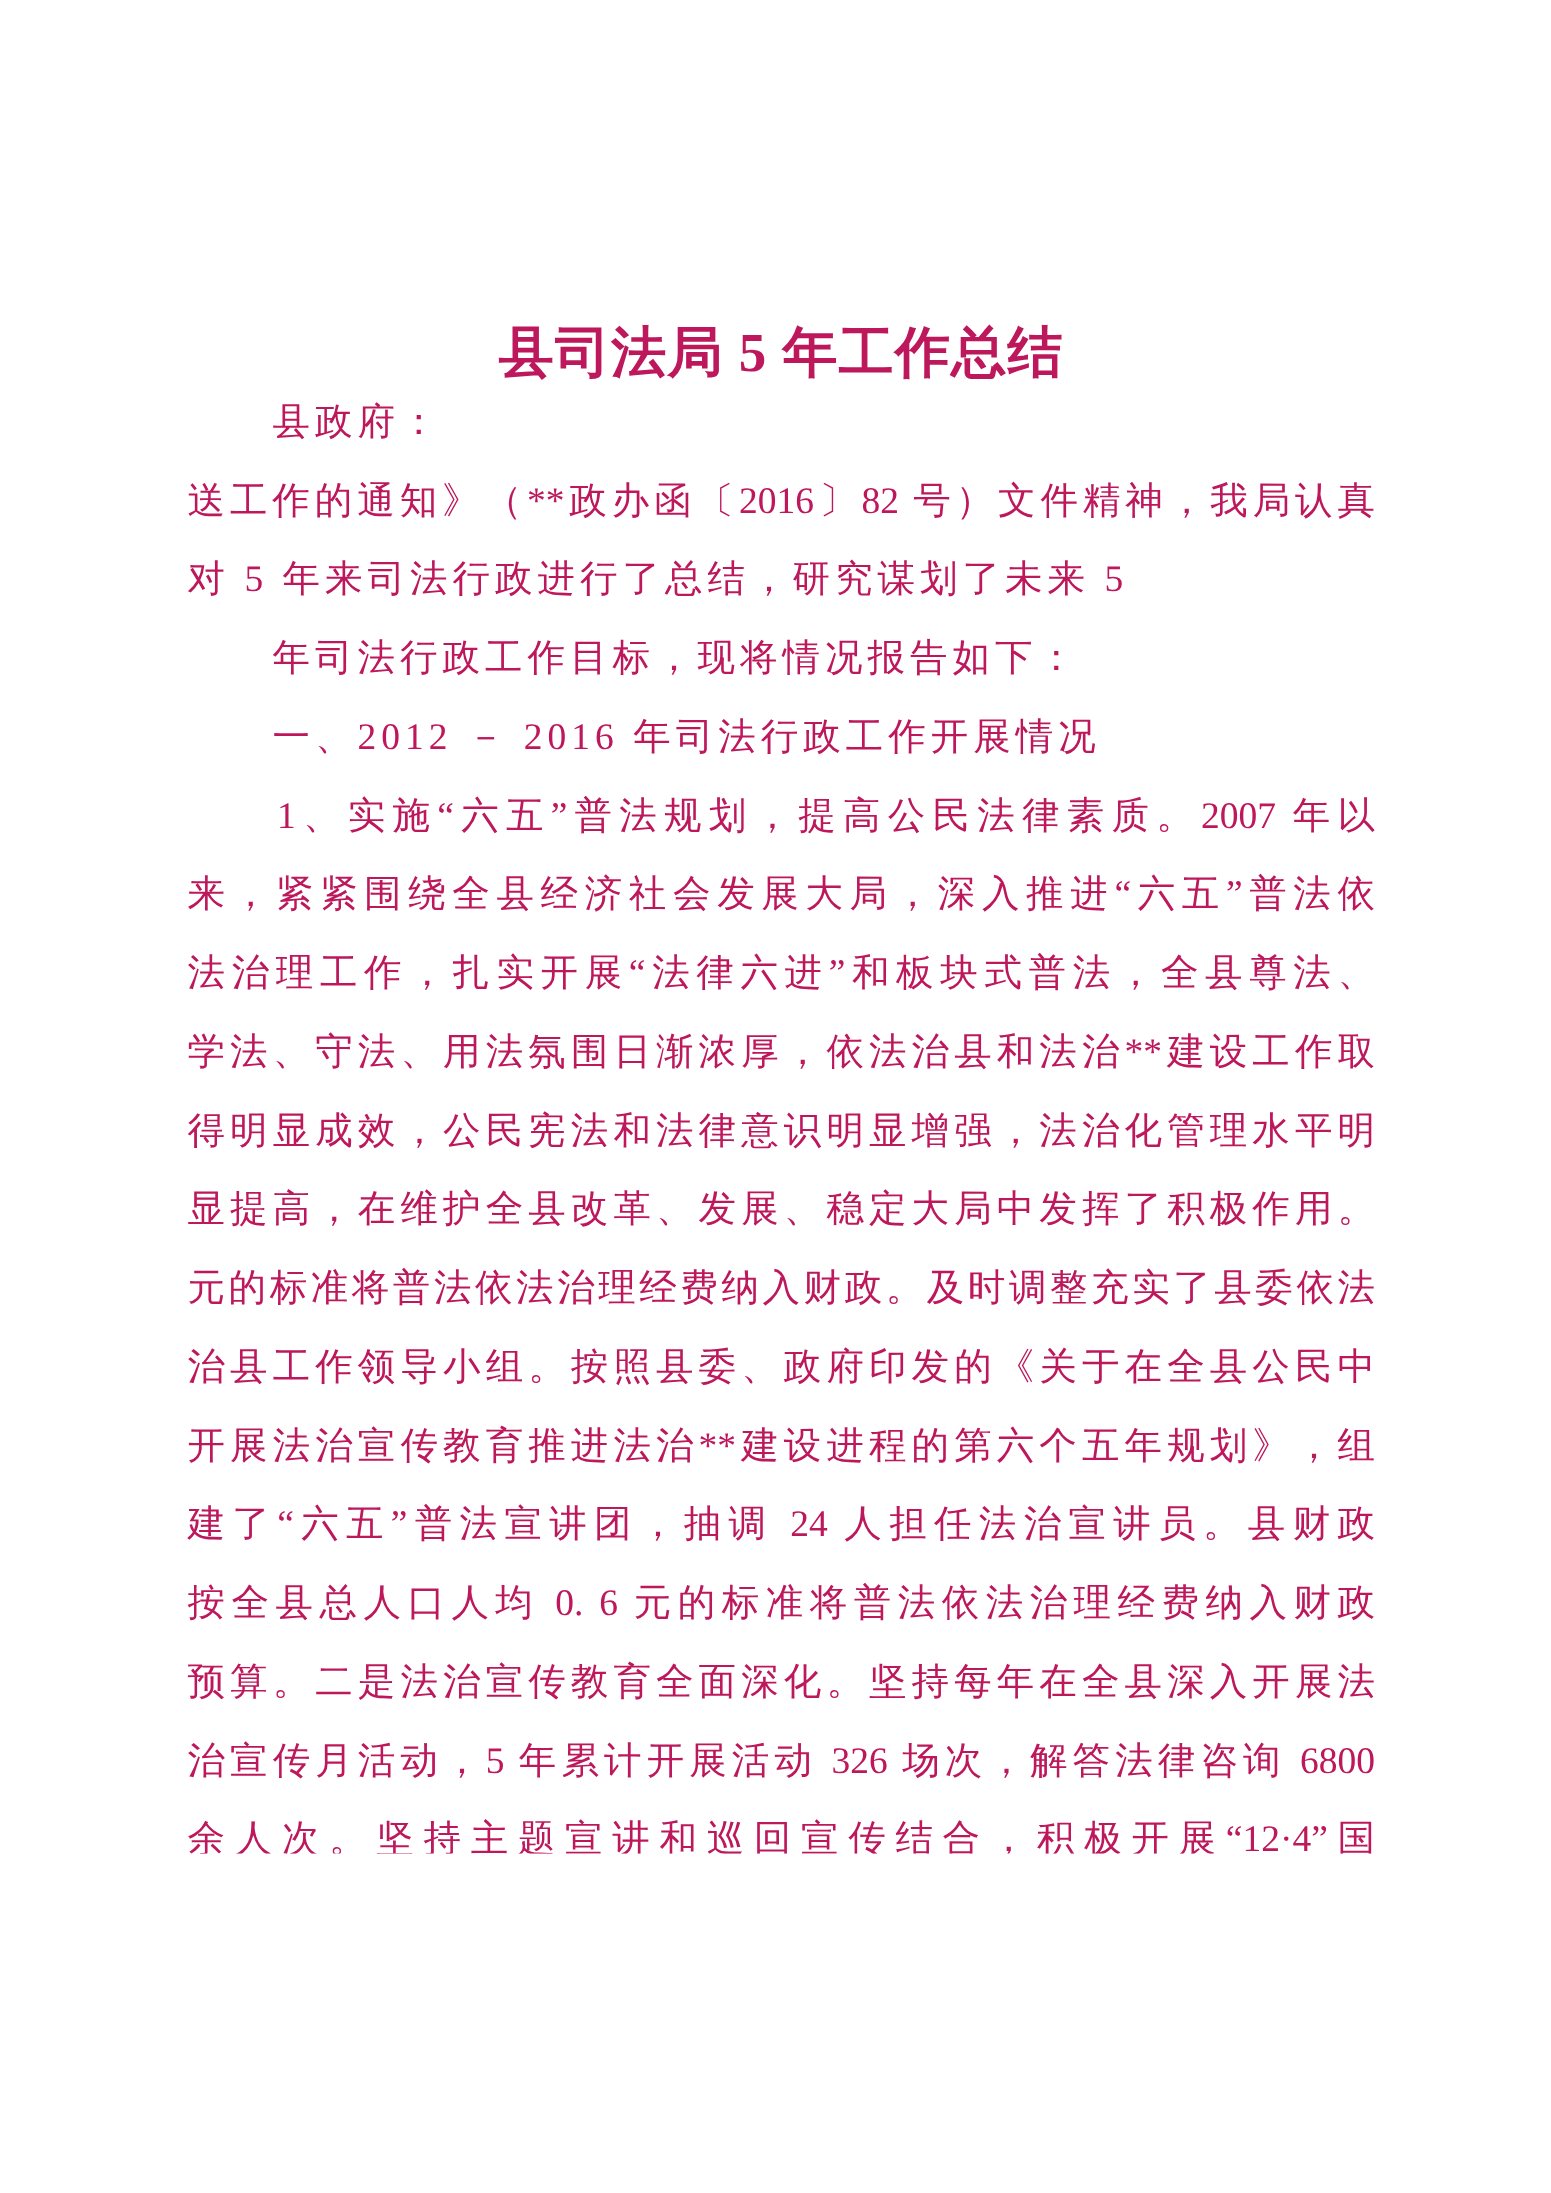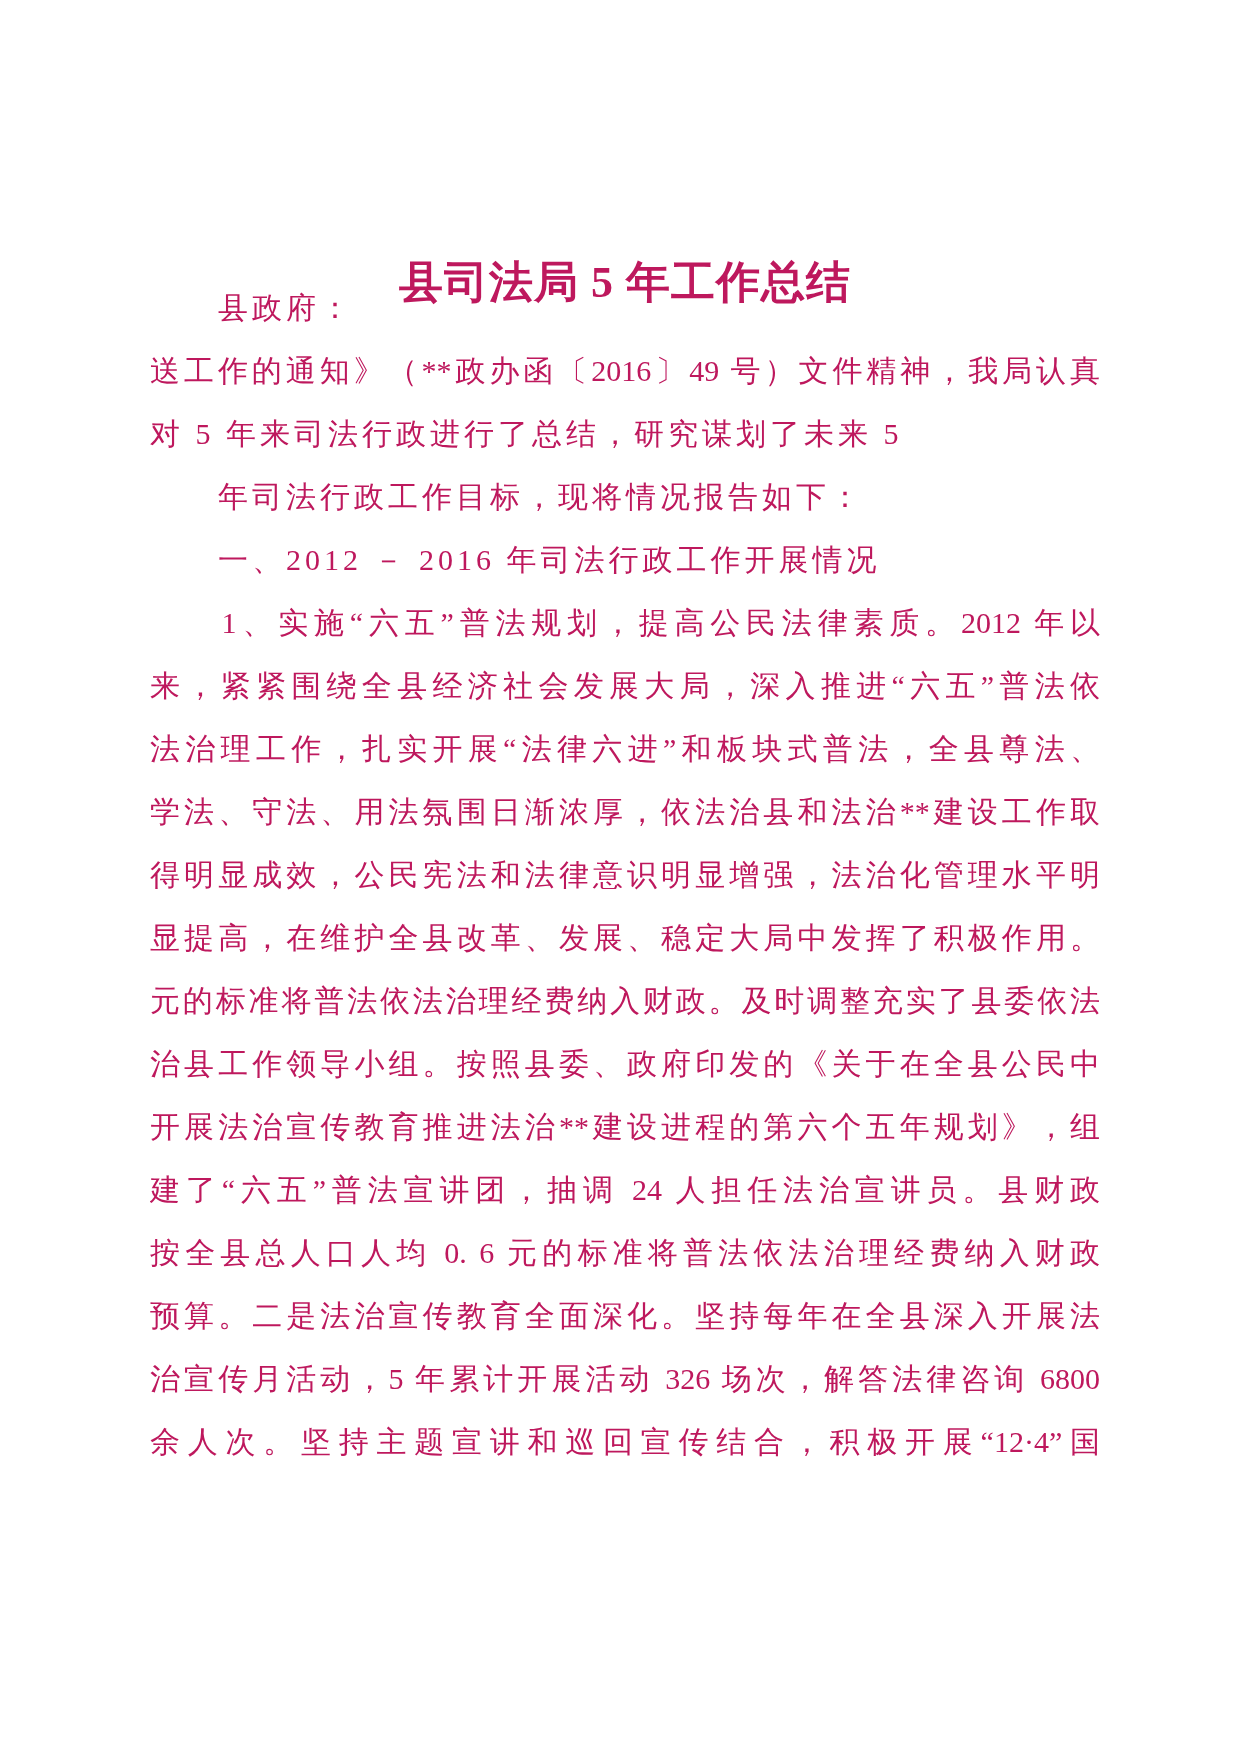--- a/index.html
+++ b/index.html
@@ -23,21 +23,21 @@
     width: 950px;
     text-align: center;
     font-size: 44px;
     line-height: 60px;
     font-weight: bold;
     letter-spacing: 1px;
     white-space: nowrap;
   }
   .body-text {
     position: absolute;
-    top: 276px;
+    top: 306px;
     left: 150px;
     width: 950px;
   }
   .line {
     height: 63px;
     line-height: 63px;
     font-size: 30px;
     letter-spacing: 4px;
     white-space: nowrap;
     text-align: left;
@@ -65,25 +65,25 @@
 </style>
 </head>
 <body>
 
 <div class="page">
 
   <h1 class="doc-title">县司法局 5 年工作总结</h1>
 
   <div class="body-text">
     <div class="line">　　县政府：</div>
-    <div class="line just">送工作的通知》（**政办函〔2016〕49 号）文件精神，我局认真</div>
+    <div class="line just">送工作的通知》（**政办函〔2016〕82 号）文件精神，我局认真</div>
     <div class="line">对 5 年来司法行政进行了总结，研究谋划了未来 5</div>
     <div class="line">　　年司法行政工作目标，现将情况报告如下：</div>
     <div class="line">　　一、2012 － 2016 年司法行政工作开展情况</div>
-    <div class="line just">　　1、实施“六五”普法规划，提高公民法律素质。2012 年以</div>
+    <div class="line just">　　1、实施“六五”普法规划，提高公民法律素质。2007 年以</div>
     <div class="line just">来，紧紧围绕全县经济社会发展大局，深入推进“六五”普法依</div>
     <div class="line just">法治理工作，扎实开展“法律六进”和板块式普法，全县尊法、</div>
     <div class="line just">学法、守法、用法氛围日渐浓厚，依法治县和法治**建设工作取</div>
     <div class="line just">得明显成效，公民宪法和法律意识明显增强，法治化管理水平明</div>
     <div class="line just">显提高，在维护全县改革、发展、稳定大局中发挥了积极作用。</div>
     <div class="line just">元的标准将普法依法治理经费纳入财政。及时调整充实了县委依法</div>
     <div class="line just">治县工作领导小组。按照县委、政府印发的《关于在全县公民中</div>
     <div class="line just">开展法治宣传教育推进法治**建设进程的第六个五年规划》，组</div>
     <div class="line just">建了“六五”普法宣讲团，抽调 24 人担任法治宣讲员。县财政</div>
     <div class="line just">按全县总人口人均 0. 6 元的标准将普法依法治理经费纳入财政</div>

